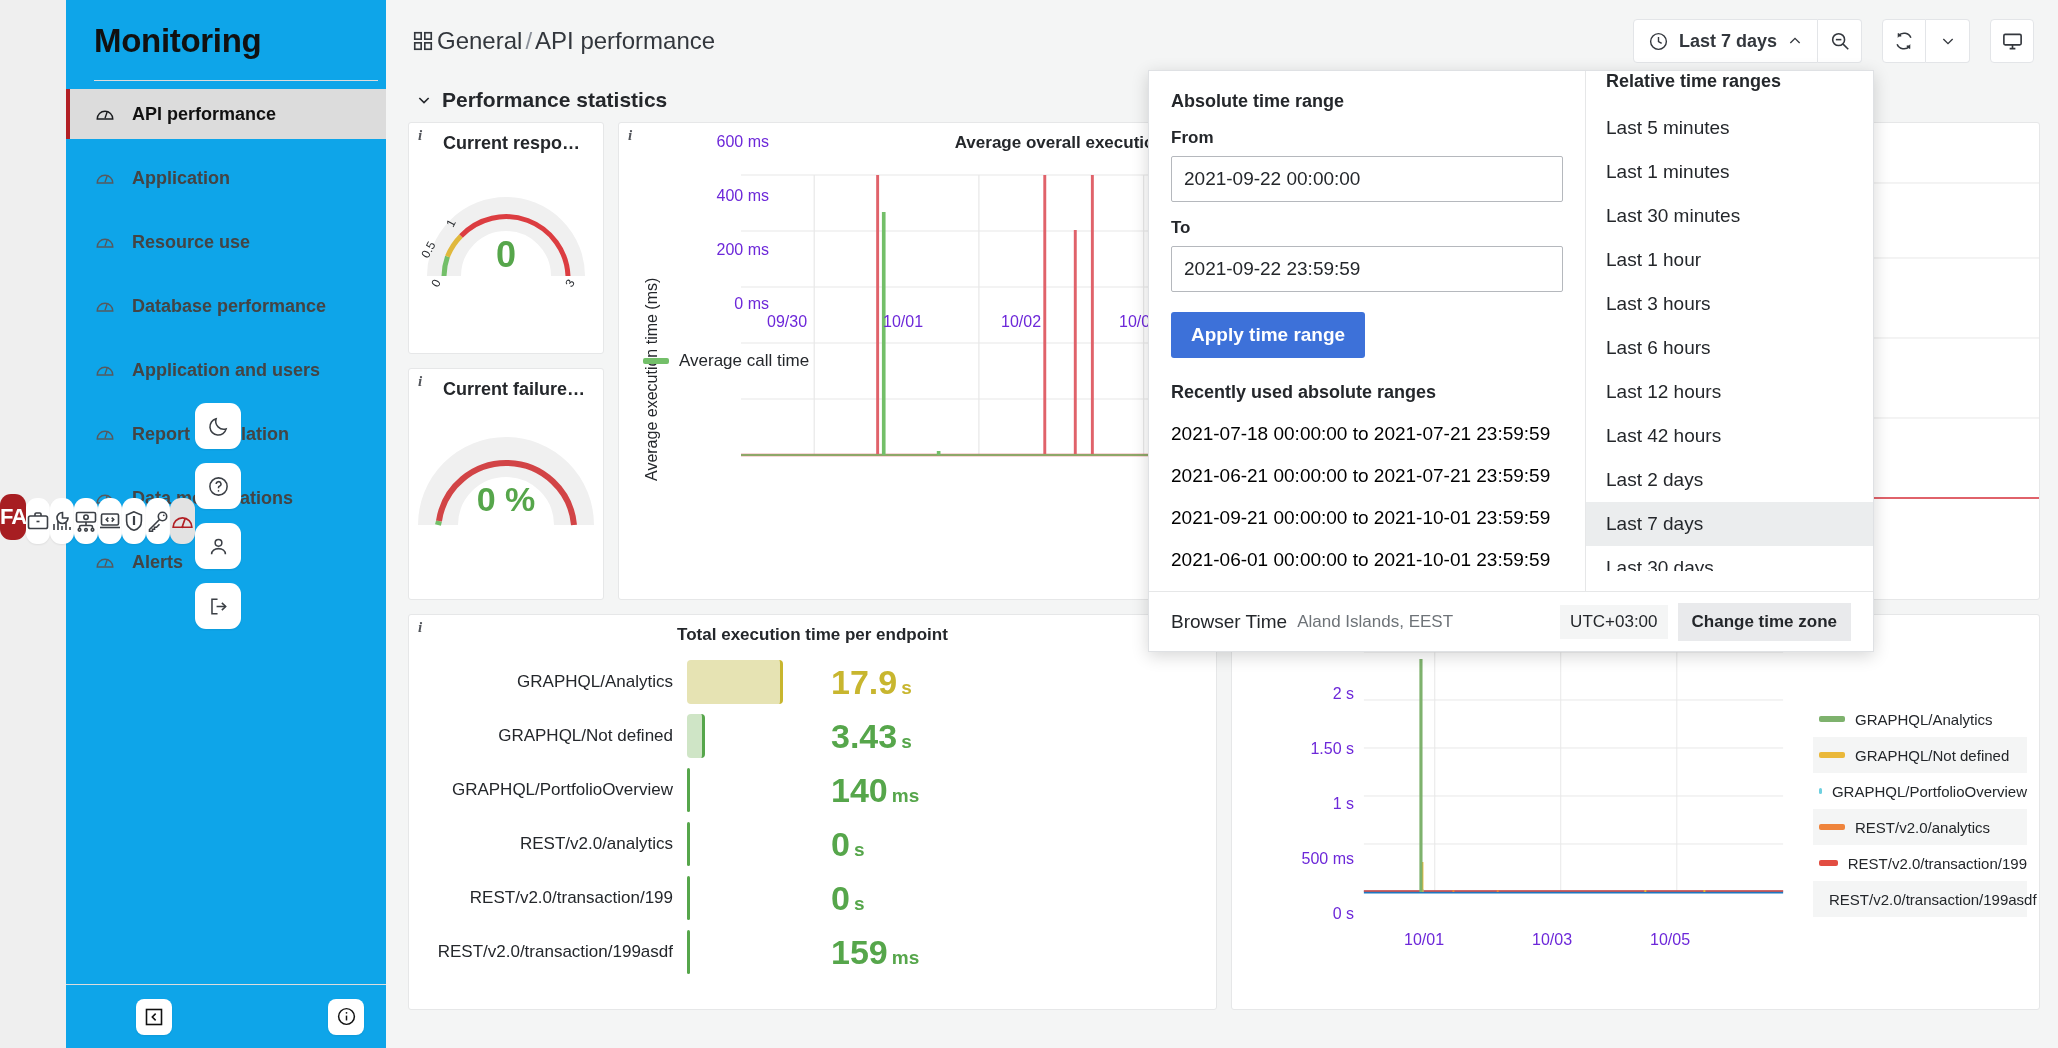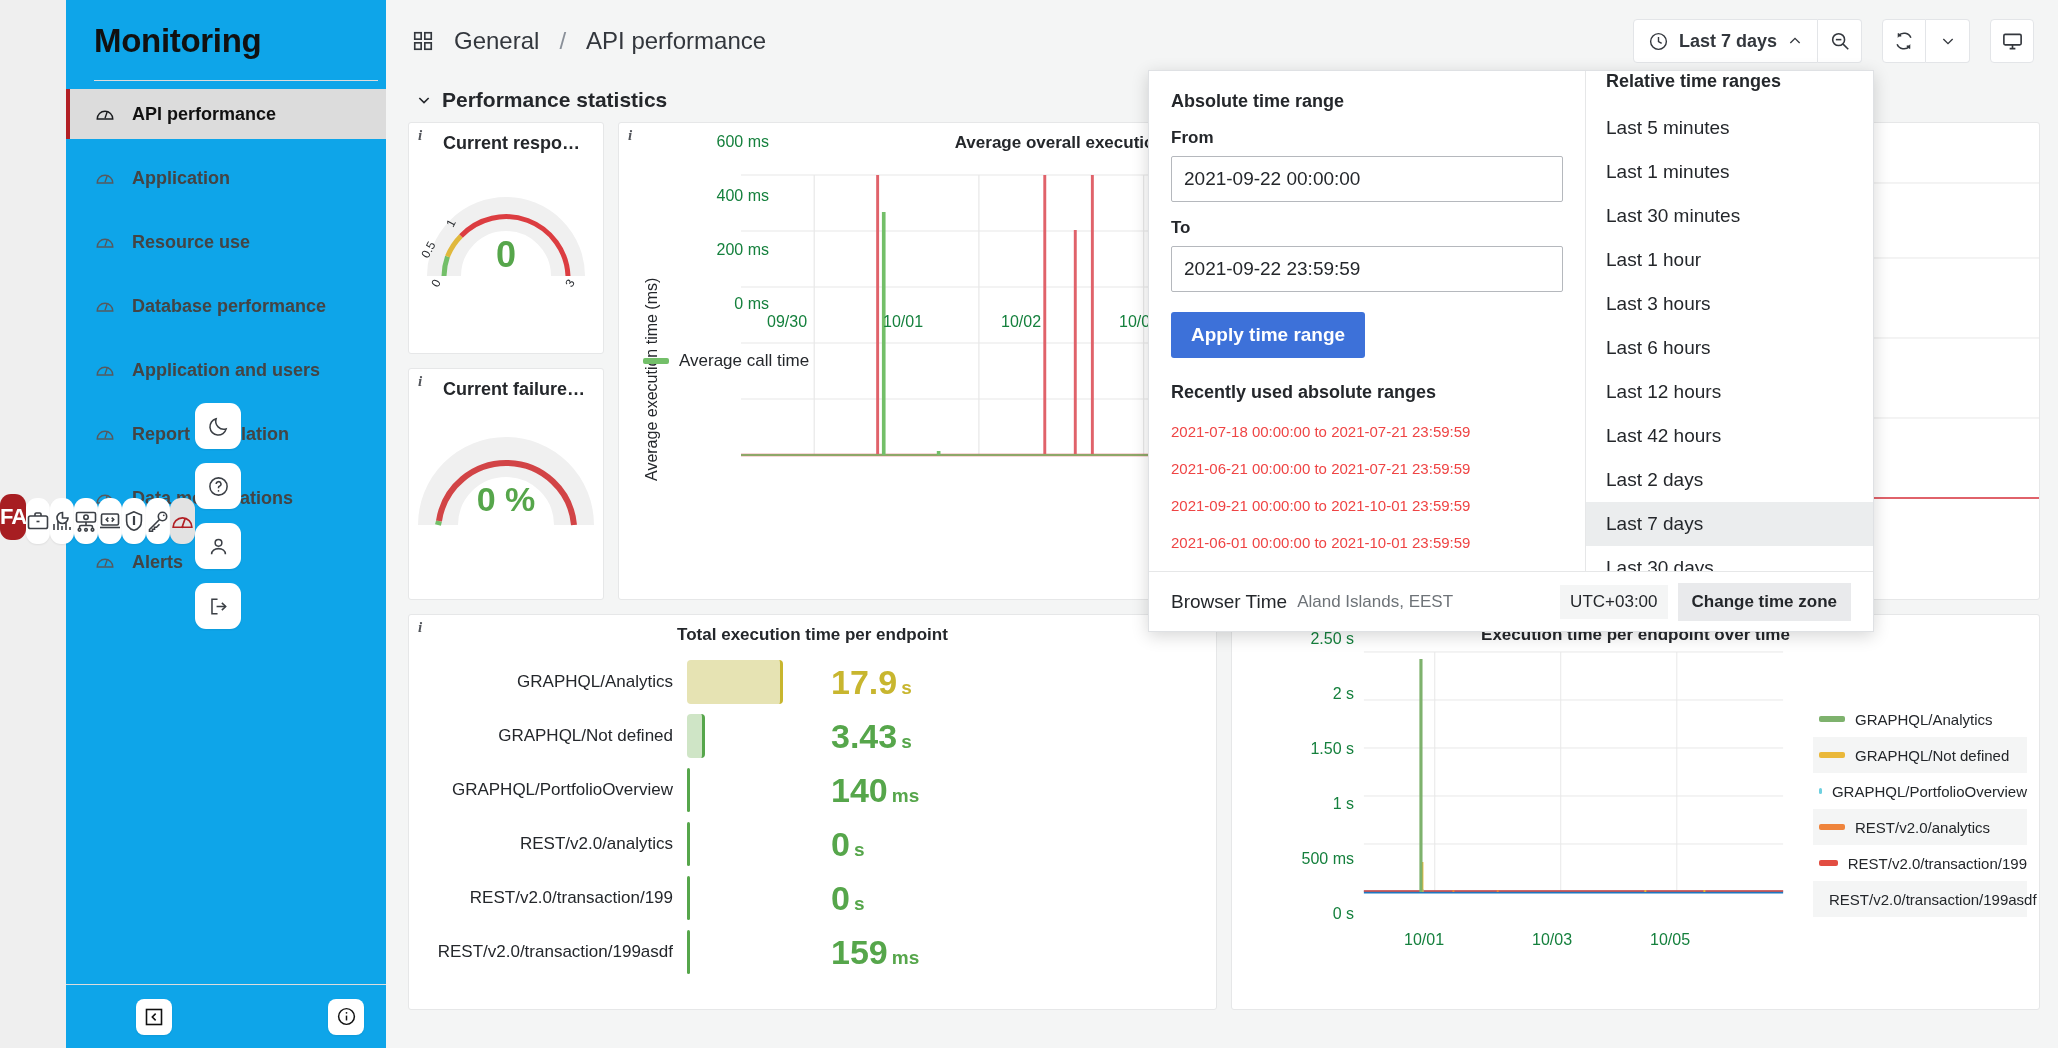--- a/index.html
+++ b/index.html
@@ -67,21 +67,21 @@
     display: flex; align-items: center; justify-content: center;
     box-shadow: 0 1px 2px rgba(0,0,0,.08); color: #111;
   }
 
   
   .main { flex: 1 1 auto; display: flex; flex-direction: column; background: #f4f5f5; min-width: 0; }
   .topbar {
     height: 82px; display: flex; align-items: center; padding: 0 24px 0 26px; gap: 10px;
     background: #f4f5f5;
   }
-  .crumb { display: flex; align-items: center; gap: 20px; font-size: 24px; color: #33373d; }
+  .crumb { display: flex; align-items: center; gap: 3px; font-size: 24px; color: #33373d; }
   .crumb .sep { color: #8a9099; }
   .topbar-spacer { flex: 1 1 auto; }
   .tb-btn {
     height: 44px; background: #fff; border: 1px solid #e3e5e8; border-radius: 4px;
     display: flex; align-items: center; gap: 10px; padding: 0 14px;
     font-size: 18px; color: #33373d; font-weight: bold;
   }
   .tb-icon { width: 44px; justify-content: center; padding: 0; }
   .tb-group { display: flex; }
   .tb-group .tb-btn:first-child { border-radius: 4px 0 0 4px; }
@@ -136,21 +136,21 @@
   .bullet-num { padding-left: 14px; font-weight: bold; white-space: nowrap; }
   .bullet-num .n { font-size: 34px; }
   .bullet-num .u { font-size: 19px; margin-left: 4px; }
 
   
   .chart-area { position: relative; }
   .ylab {
     position: absolute; transform: rotate(-90deg); transform-origin: 0 0;
     font-size: 16px; color: #24272b; white-space: nowrap;
   }
-  .tick { font-size: 16px; color: #15803d; position: absolute; white-space: nowrap; }
+  .tick { font-size: 16px; color: #6d28d9; position: absolute; white-space: nowrap; }
   .legend-flat { display: flex; align-items: center; gap: 10px; font-size: 17px; color: #24272b; }
   .legend-swatch { width: 26px; height: 6px; border-radius: 2px; display: inline-block; }
 
   .legend-col { position: absolute; right: 12px; top: 54px; width: 214px; }
   .legend-item {
     display: flex; align-items: center; gap: 10px; height: 36px;
     font-size: 15px; color: #24272b; padding-left: 6px; white-space: nowrap;
   }
   .legend-item.alt { background: #f4f5f5; }
 
@@ -170,21 +170,21 @@
     padding: 0 12px; font-size: 19px; color: #24272b; background: #fff;
     font-family: "Liberation Sans", sans-serif;
   }
   .field-gap { height: 16px; }
   .apply-btn {
     margin-top: 20px; height: 46px; padding: 0 20px; border: 0; border-radius: 3px;
     background: #3d71d9; color: #fff; font-size: 19px; font-weight: bold;
     font-family: "Liberation Sans", sans-serif;
   }
   .recent-h { font-size: 18px; font-weight: bold; color: #24272b; margin: 24px 0 10px; }
-  .recent-item { font-size: 15px; color: #ef4444; padding: 10px 0; }
+  .recent-item { font-size: 19px; color: #000000; padding: 10px 0; }
   .rel-h { font-size: 18px; font-weight: bold; color: #24272b; padding: 0 0 14px 20px; }
   .rel-item { font-size: 19px; color: #24272b; padding: 11px 0 11px 20px; }
   .rel-item.sel { background: #ebedee; }
   .picker-foot {
     border-top: 1px solid #e6e7e8; height: 60px; display: flex; align-items: center;
     padding: 0 22px; gap: 10px;
   }
   .bt-label { font-size: 19px; color: #24272b; }
   .bt-zone { font-size: 17px; color: #6e7378; }
   .foot-spacer { flex: 1 1 auto; }

